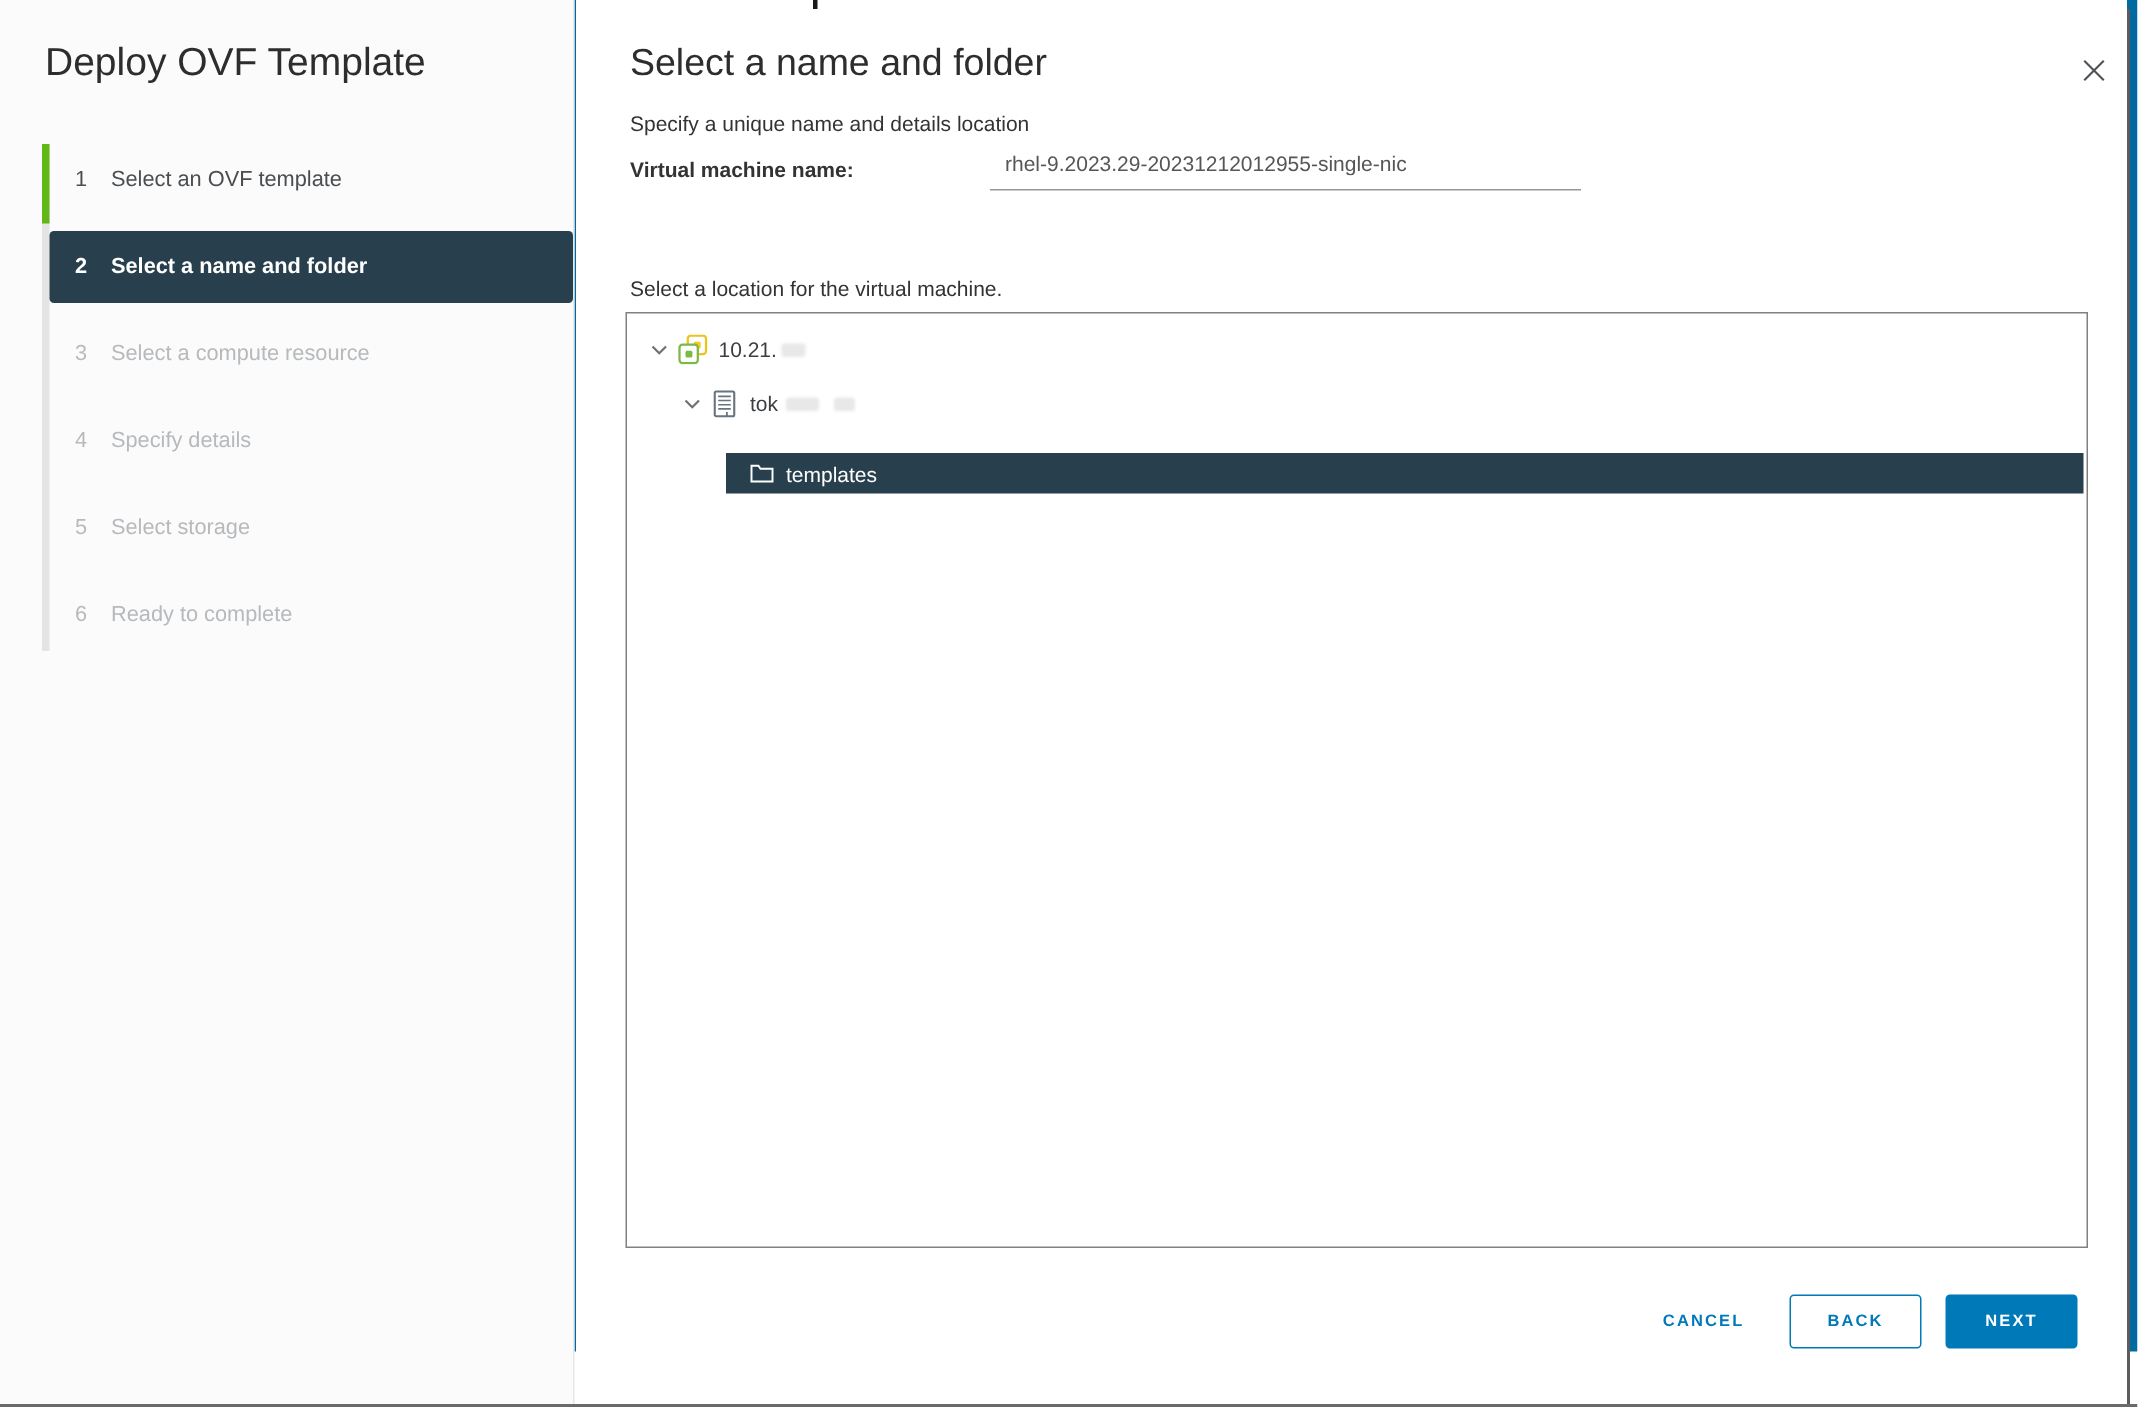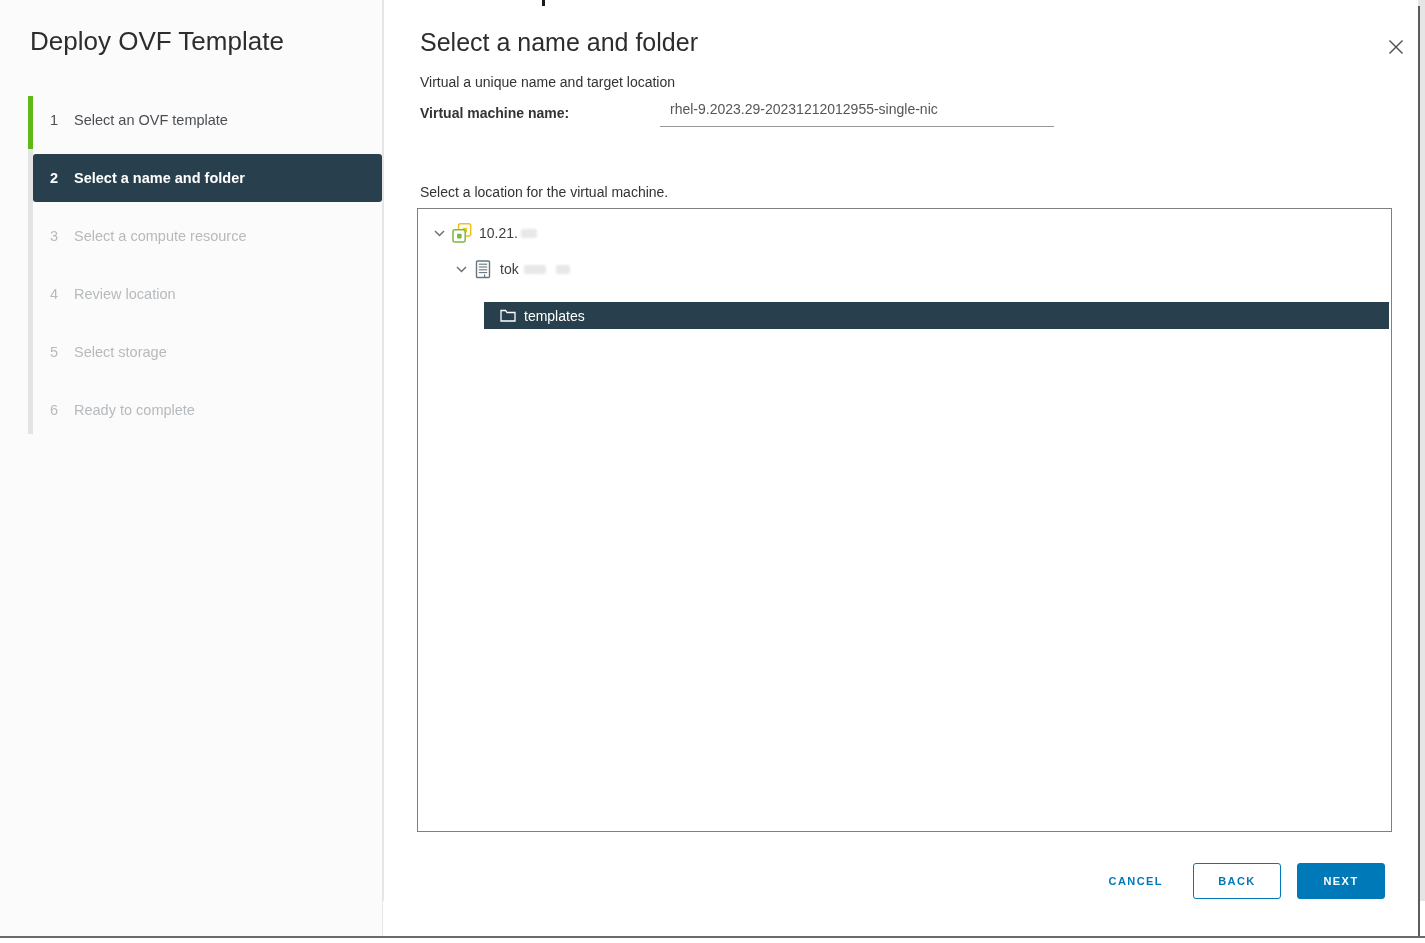--- a/index.html
+++ b/index.html
@@ -1,18 +1,18 @@
 <!DOCTYPE html>
 <html><head>
 <meta charset="utf-8">
 <style>
   * { margin:0; padding:0; box-sizing:border-box; }
   html,body { width:1425px; height:943px; background:#fff; overflow:hidden;
               font-family:"Liberation Sans", sans-serif; color:#333; }
-  .stage { position:relative; width:1425px; height:901px; background:#e5e5e5;text-decoration:underline; }
+  .stage { position:relative; width:1425px; height:901px; background:#0369a1;text-decoration:underline; }
 
   
   .edge-right  { position:absolute; left:1418px; top:6px; width:2px; height:930px; background:#5c5c5c; }
   .edge-bottom { position:absolute; left:0; top:936px; width:1425px; height:2px; background:#6a6a6a; }
   .artifact    { position:absolute; left:542px; top:0; width:3px; height:6px; background:#1b1b1b; }
 
   
   .sidebar { position:absolute; left:0; top:0; width:383px; height:936px;
              background:#fbfbfb; border-right:1px solid #e7e7e7; }
   .wizard-title { position:absolute; left:30px; top:26px; font-size:26px; font-weight:400; color:#2d2d2d; }
@@ -82,21 +82,21 @@
       <div class="step active">
         <span class="num">2</span>
         <span class="lbl">Select a name and folder</span>
       </div>
       <div class="step pending">
         <span class="num">3</span>
         <span class="lbl">Select a compute resource</span>
       </div>
       <div class="step pending">
         <span class="num">4</span>
-        <span class="lbl">Review location</span>
+        <span class="lbl">Specify details</span>
       </div>
       <div class="step pending">
         <span class="num">5</span>
         <span class="lbl">Select storage</span>
       </div>
       <div class="step pending">
         <span class="num">6</span>
         <span class="lbl">Ready to complete</span>
       </div>
     </div>
@@ -107,21 +107,21 @@
 
     <button class="close-btn">
       <span>
         <svg width="16" height="16" viewBox="0 0 16 16">
           <line x1="1.5" y1="1.5" x2="14.5" y2="14.5" stroke="#4f5255" stroke-width="1.4"></line>
           <line x1="14.5" y1="1.5" x2="1.5" y2="14.5" stroke="#4f5255" stroke-width="1.4"></line>
         </svg>
       </span>
     </button>
 
-    <div class="subtitle">Virtual a unique name and target location</div>
+    <div class="subtitle">Specify a unique name and details location</div>
 
     <label class="vm-label">Virtual machine name:</label>
     <input class="vm-input" type="text" value="rhel-9.2023.29-20231212012955-single-nic" style="">
 
     <div class="loc-label">Select a location for the virtual machine.</div>
 
     <div class="tree">
 
       <div class="trow lvl0">
         <span class="chev">

